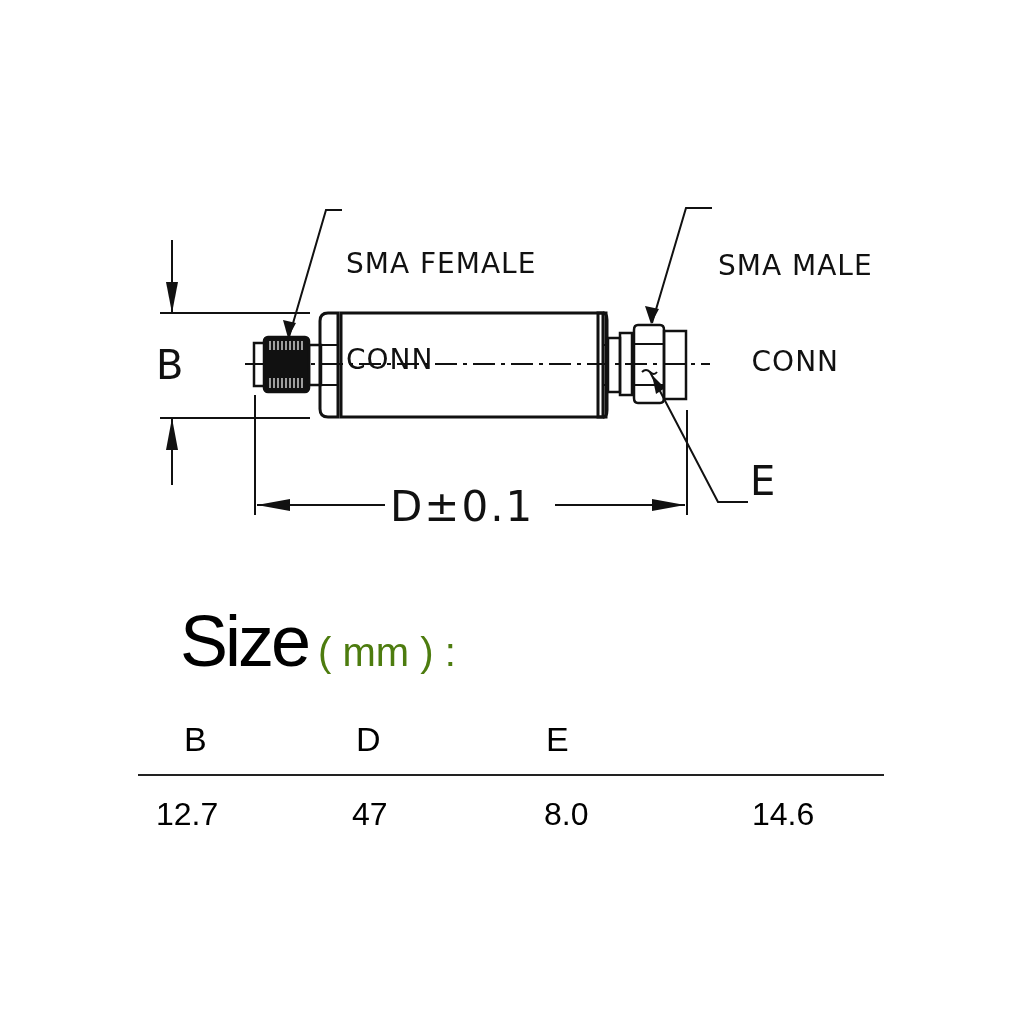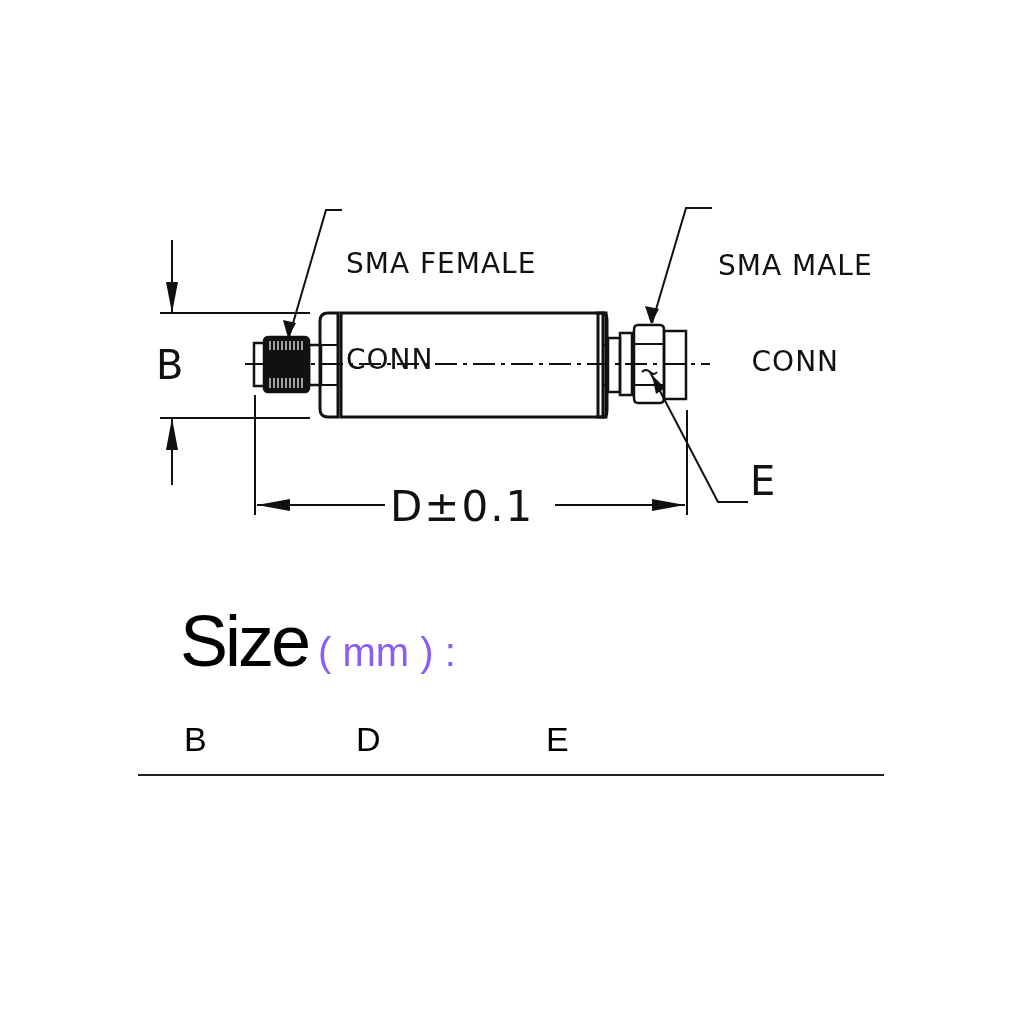--- a/index.html
+++ b/index.html
@@ -2,21 +2,21 @@
 <html><head>
   <meta charset="utf-8">
   <style>
     html, body { margin:0; padding:0; background:#ffffff; }
     body { width:1024px; height:1024px; position:relative; overflow:hidden; font-family:"DejaVu Sans", sans-serif; color:#000; }
     #drawing { position:absolute; left:0; top:0; width:1024px; height:560px; }
     .lbl { position:absolute; font-family:"DejaVu Sans", sans-serif; font-size:28px; line-height:32px; letter-spacing:1px; color:#111; white-space:pre; }
     .dimtxt { position:absolute; font-family:"DejaVu Sans", sans-serif; color:#111; white-space:pre; }
     #size-title { position:absolute; left:180px; top:600px; white-space:nowrap; }
     #size-word { font-family:"Liberation Sans", sans-serif; font-size:72px; letter-spacing:-3px; color:#000; }
-    #size-unit { font-family:"Liberation Sans", sans-serif; font-size:40px; color:#8b5cf6; margin-left:10px; }
+    #size-unit { font-family:"Liberation Sans", sans-serif; font-size:40px; color:#4d7c0f; margin-left:10px; }
     #table { position:absolute; left:138px; top:712px; width:746px; }
     .trow { position:relative; height:60px; }
     .cell { position:absolute; font-family:"Liberation Sans", sans-serif; font-size:32px; color:#000; white-space:nowrap; }
     .hdr .cell { font-size:34px; top:8px; }
     .data .cell { top:10px; font-size:32px; }
     #rule { position:absolute; left:0; top:62px; width:746px; height:2px; background:#222; }
   </style>
 </head>
 <body>
 
@@ -122,13 +122,19 @@
   <span id="size-word">Size</span><span id="size-unit">( mm ) :</span>
 </div>
 
 <div id="table">
   <div class="trow hdr">
     <span class="cell" style="left:46px;">B</span>
     <span class="cell" style="left:218px;">D</span>
     <span class="cell" style="left:408px;">E</span>
   </div>
   <div id="rule"></div>
+  <div class="trow data" style="margin-top:14px;">
+    <span class="cell" style="left:18px;">12.7</span>
+    <span class="cell" style="left:214px;">47</span>
+    <span class="cell" style="left:406px;">8.0</span>
+    <span class="cell" style="left:614px;">14.6</span>
+  </div>
 </div>
 
 </body></html>

